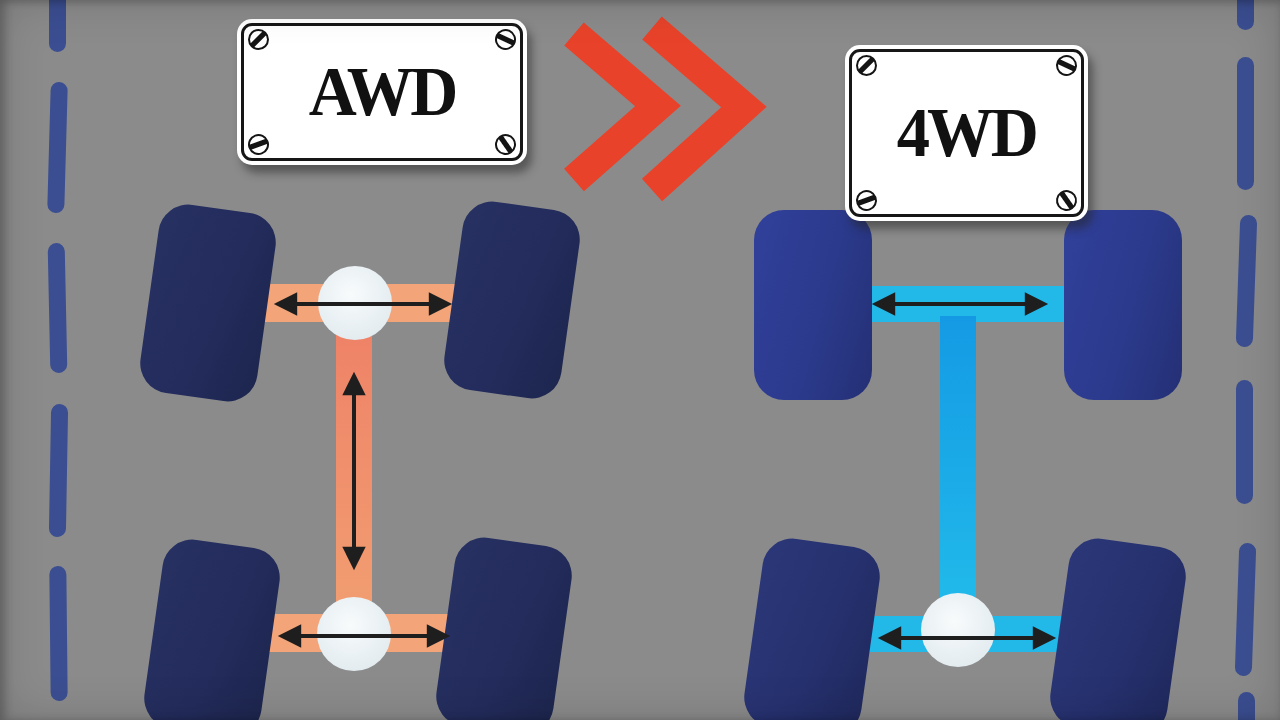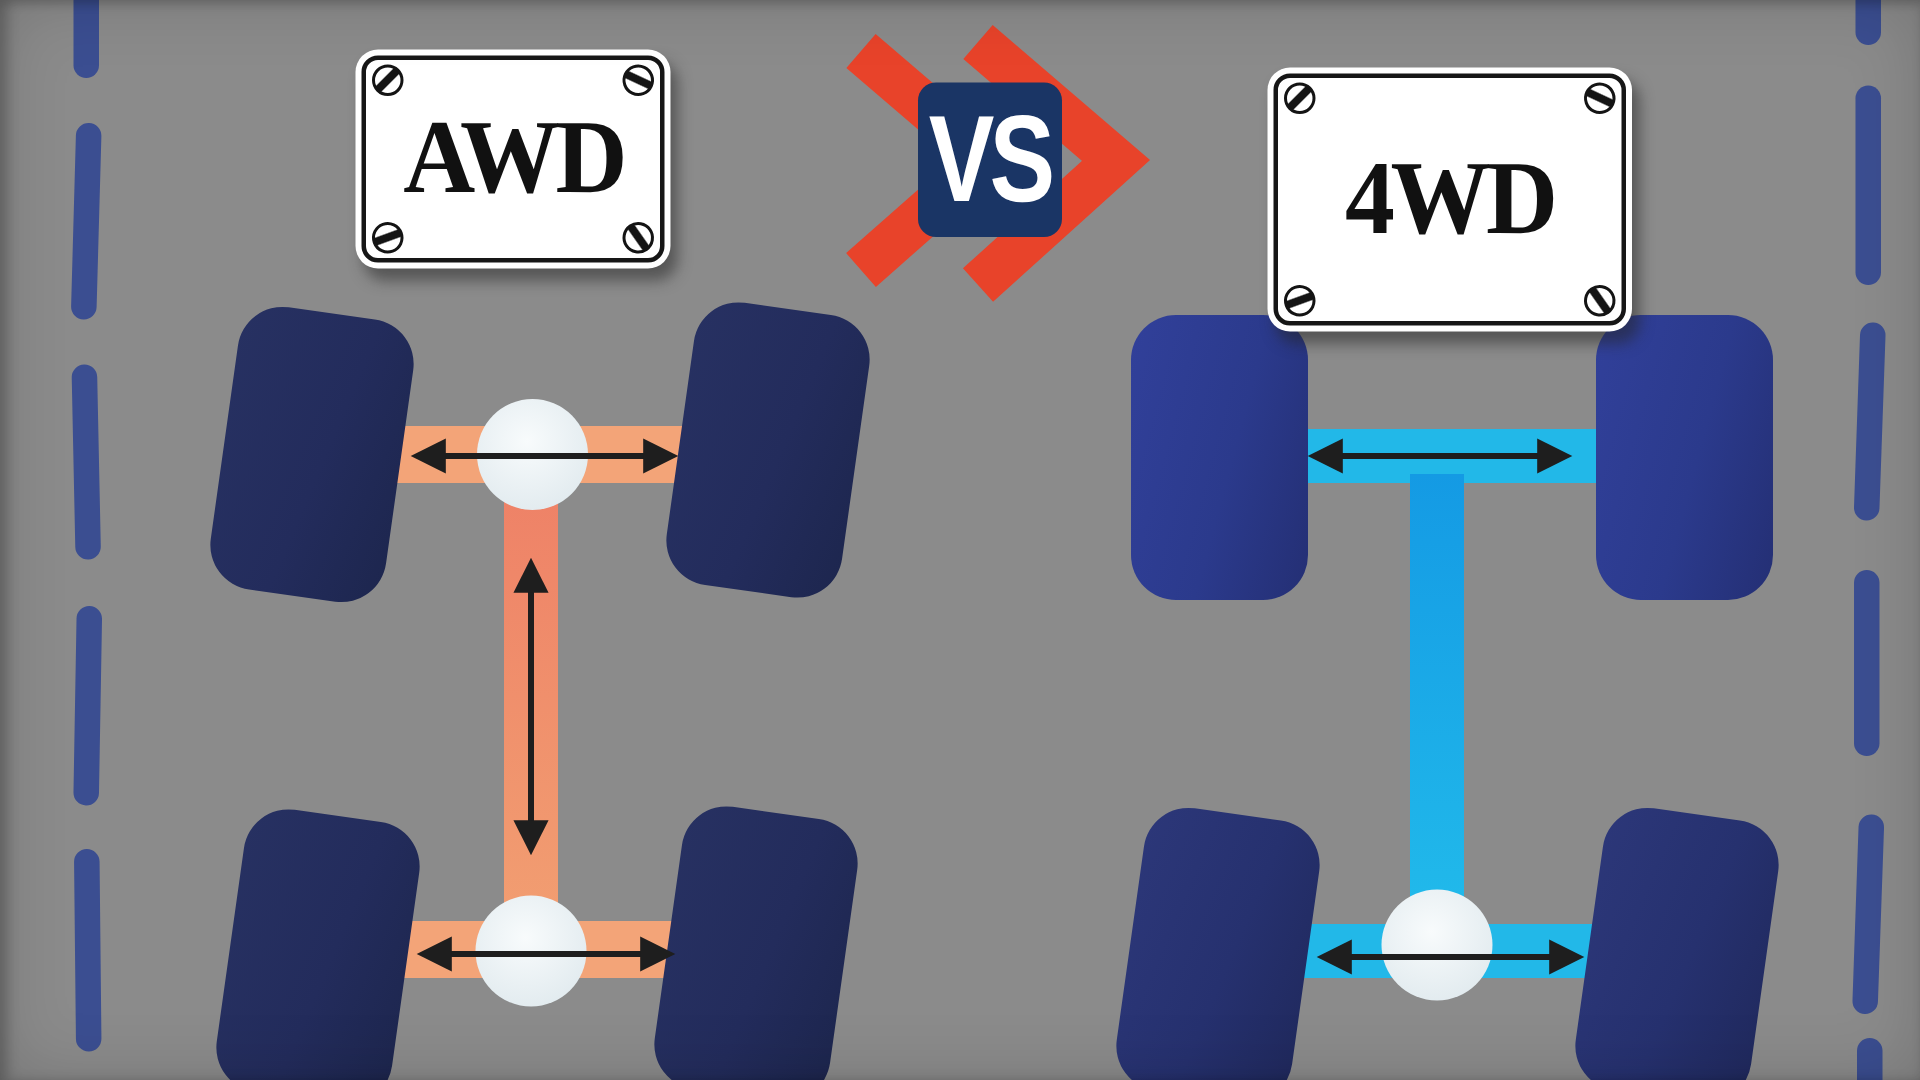--- a/index.html
+++ b/index.html
@@ -45,21 +45,21 @@
   .diff{position:absolute;width:74px;height:74px;border-radius:50%;
         background:radial-gradient(circle at 45% 38%,#f8fbfc 0%,#e2ebef 78%);}
   .diff-awd-front{left:318px;top:266px;}
   .diff-awd-rear{left:317px;top:597px;}
   .diff-fwd-rear{left:921px;top:593px;}
   
   .plate{position:absolute;background:#ffffff;border-radius:15px;
          box-shadow:5px 8px 9px rgba(35,35,35,0.5);
          display:flex;align-items:center;justify-content:center;}
   .plate::before{content:"";position:absolute;inset:4px;border:3px solid #161616;border-radius:11px;}
-  .plate-awd{left:237px;top:33px;width:210px;height:146px;}
+  .plate-awd{left:237px;top:19px;width:290px;height:146px;}
   .plate-fwd{left:845px;top:45px;width:243px;height:176px;}
   .plate-label{font-family:"Liberation Serif",serif;font-size:70px;font-weight:600;
                color:#111;letter-spacing:-3px;transform:scaleX(.95);line-height:1;}
   .screw{position:absolute;width:17px;height:17px;border-radius:50%;border:2px solid #141414;
          background:linear-gradient(135deg,#ffffff 36%,#141414 40%,#141414 58%,#ffffff 62%);}
   .screw.tl{left:11px;top:10px;}
   .screw.tr{right:11px;top:10px;transform:rotate(70deg);}
   .screw.bl{left:11px;bottom:10px;transform:rotate(25deg);}
   .screw.br{right:11px;bottom:10px;transform:rotate(100deg);}
   
@@ -127,23 +127,20 @@
   </div>
 
   <div class="plate plate-fwd">
     <span class="screw tl"></span>
     <span class="screw tr"></span>
     <span class="screw bl"></span>
     <span class="screw br"></span>
     <span class="plate-label">4WD</span>
   </div>
 
-  <div class="vs-badge">
-    <span class="vs-label">VS</span>
-  </div>
 
   <svg class="svg-layer" width="1280" height="720">
     <defs>
       <marker id="ah" viewBox="0 0 10 10" refX="7.5" refY="5" markerWidth="6.5" markerHeight="6.5" orient="auto-start-reverse">
         <path d="M0.5,0.5 L9.5,5 L0.5,9.5 z" fill="#1e1e1e"></path>
       </marker>
     </defs>
     <line x1="279" y1="304" x2="447" y2="304" stroke="#1e1e1e" stroke-width="4" marker-start="url(#ah)" marker-end="url(#ah)"></line>
     <line x1="354" y1="377" x2="354" y2="565" stroke="#1e1e1e" stroke-width="4" marker-start="url(#ah)" marker-end="url(#ah)"></line>
     <line x1="283" y1="636" x2="445" y2="636" stroke="#1e1e1e" stroke-width="4" marker-start="url(#ah)" marker-end="url(#ah)"></line>

